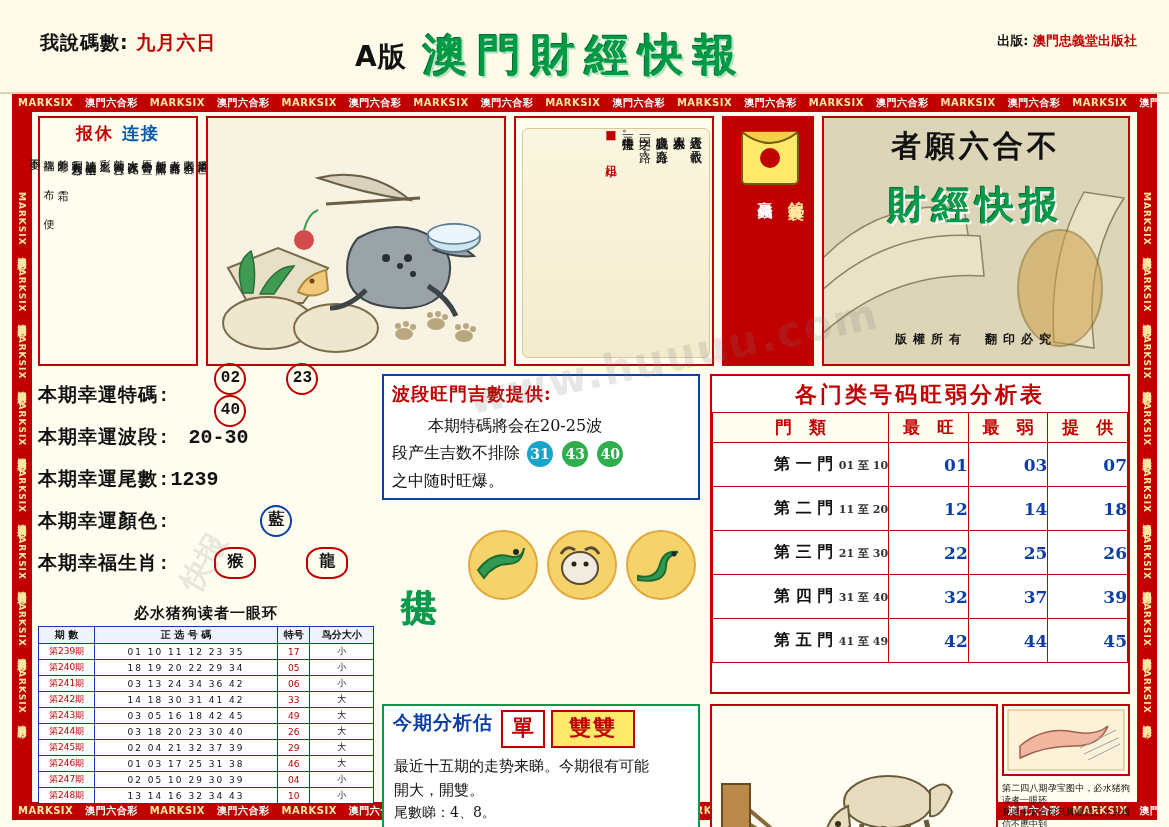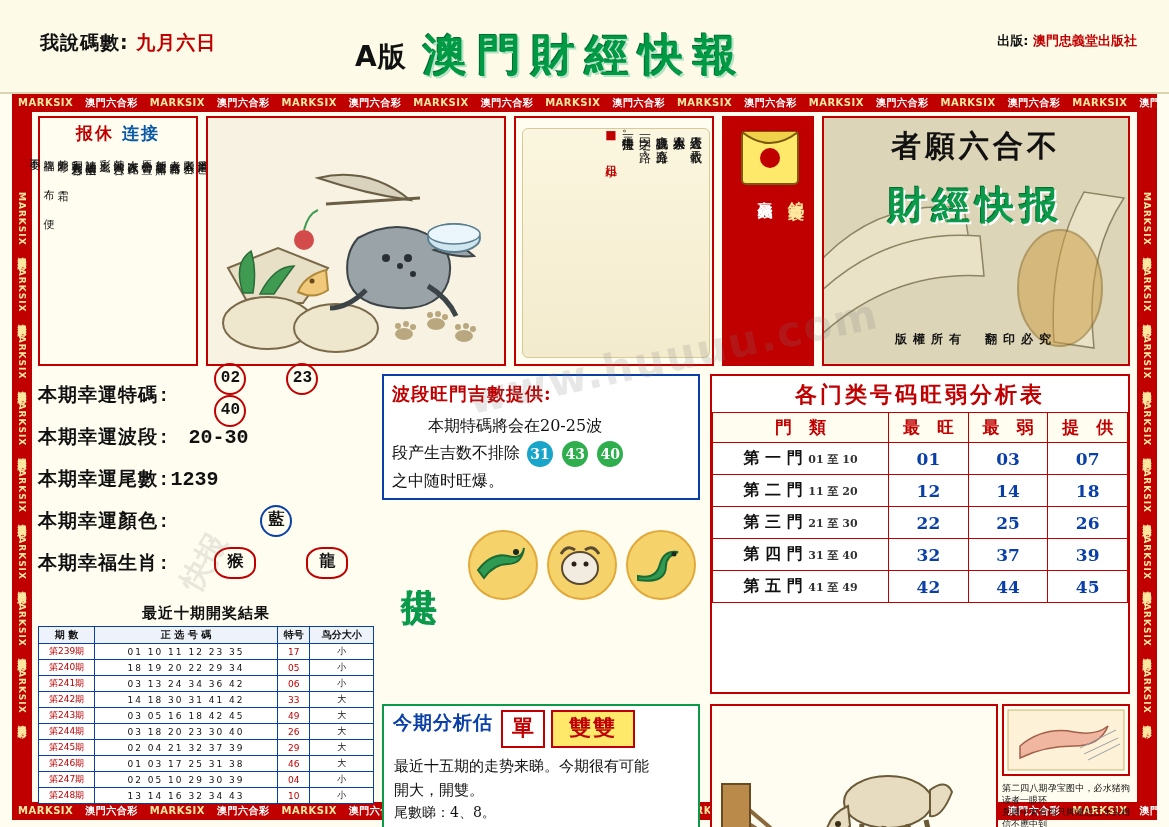--- a/index.html
+++ b/index.html
@@ -224,22 +224,22 @@
   }
   table.antab{
     width:100%;border-collapse:collapse;
     font-family:"DejaVu Serif","Liberation Serif",serif;
   }
   table.antab th{
     border:1px solid #c00000;background:#fffdf0;
     font-size:17px;color:#c00000;padding:3px 0;font-weight:bold;
   }
   table.antab td{
-    border:1px solid #c00000;text-align:center;
-    font-size:17px;padding:5px 0;color:#0a3fa8;font-weight:bold;
+    border:1px solid #c00000;text-align:right;
+    font-size:17px;padding:11px 0;color:#0a3fa8;font-weight:bold;
   }
   table.antab td.men{color:#111;font-size:16px;}
   table.antab td.men .rng{font-size:11px;color:#333;}
   
   .recent{
     left:4px;top:492px;width:336px;height:200px;
   }
   .recent-title{
     text-align:center;font-size:15px;font-weight:bold;color:#111;
     margin-bottom:3px;letter-spacing:1px;
@@ -546,21 +546,21 @@
               <td class="men"><span>第 五 門</span> <span class="rng">41 至 49</span></td>
               <td>42</td>
               <td>44</td>
               <td>45</td>
             </tr>
           </tbody>
       </table>
     </div>
 
     <div class="box recent">
-      <div class="recent-title">最近十期開奖結果</div>
+      <div class="recent-title">必水猪狗读者一眼环</div>
       <table class="rec">
         <thead>
             <tr id="rec-head">
               <th>期 數</th>
               <th>正 选 号 碼</th>
               <th>特号</th>
               <th>鸟分大小</th>
             </tr>
           </thead>
         <tbody id="rec-body">

